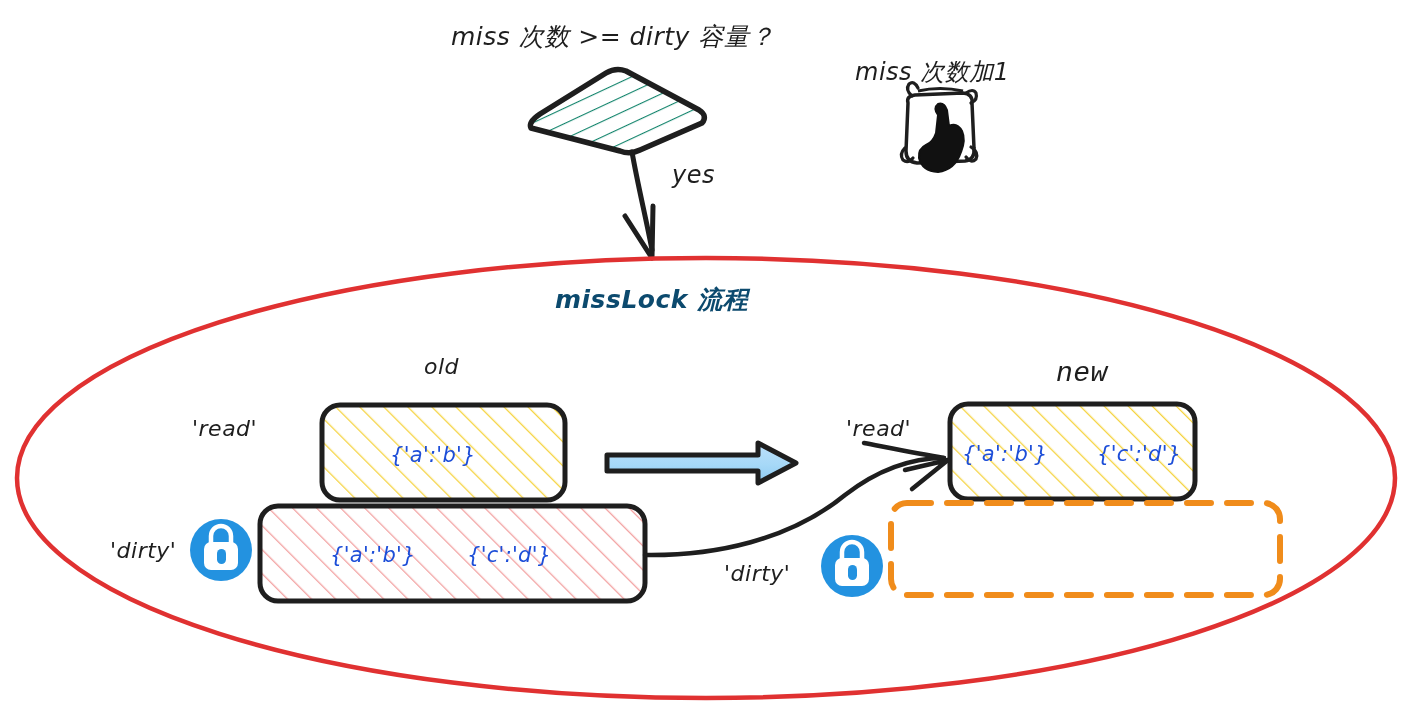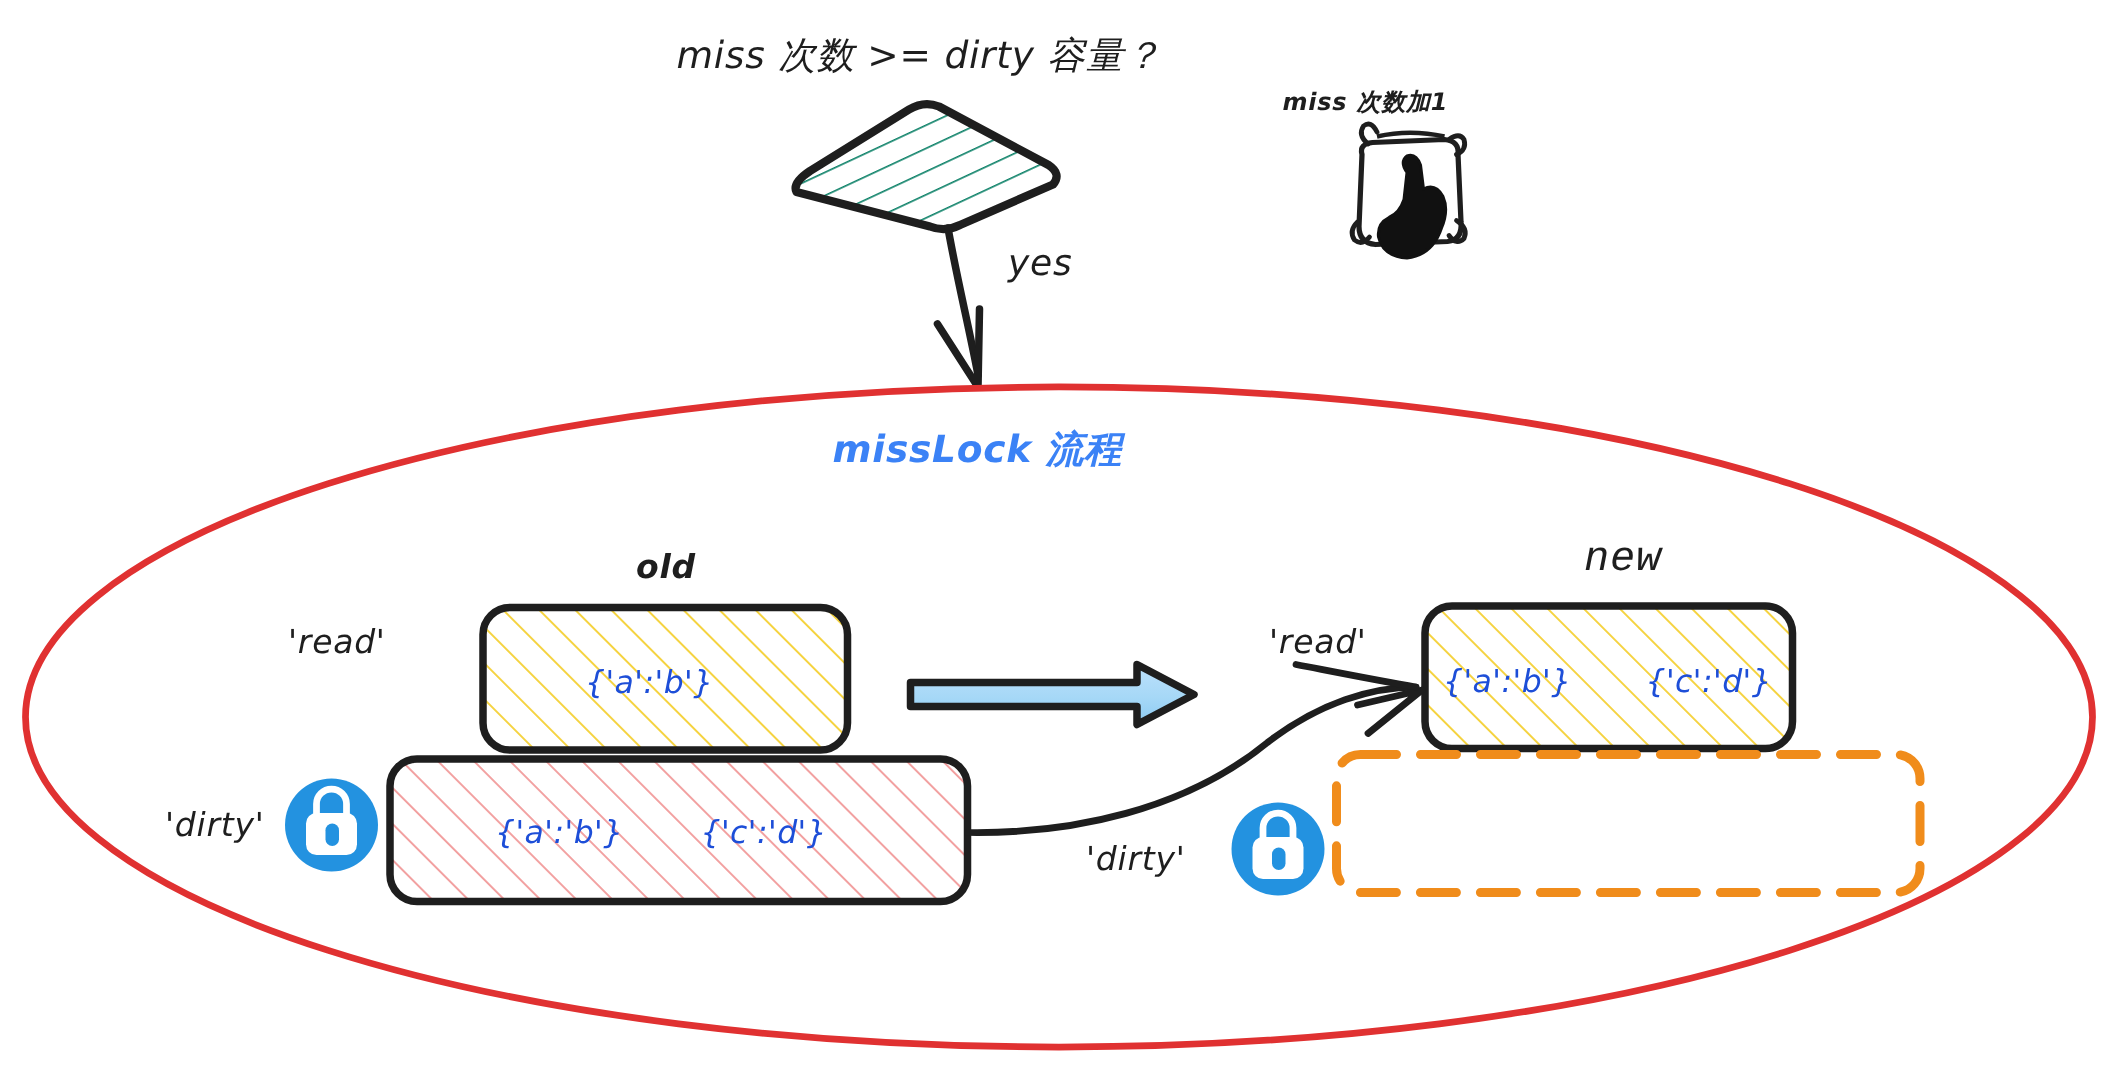--- a/index.html
+++ b/index.html
@@ -15,24 +15,24 @@
     position:absolute;
     font-family:"DejaVu Sans","Liberation Sans",sans-serif;
     color:#1e1e1e;
     white-space:nowrap;
     line-height:1;
     user-select:none;
   }
   .handwrite{font-style:italic;letter-spacing:.5px;}
 
   .t-question{left:451px;top:24px;font-size:25px;}
-  .t-missinc{left:855px;top:60px;font-size:16px;font-weight:bold;}
+  .t-missinc{left:855px;top:60px;font-size:24px;}
   .t-yes{left:652px;top:163px;font-size:24px;margin-left:20px;}
-  .t-title{left:555px;top:287px;font-size:25px;color:#3b82f6;font-weight:600;letter-spacing:.5px;}
-  .t-old{left:424px;top:368px;font-size:22px;font-weight:bold;}
+  .t-title{left:555px;top:287px;font-size:25px;color:#0c4a6e;font-weight:600;letter-spacing:.5px;}
+  .t-old{left:424px;top:356px;font-size:22px;}
   .t-new{left:1056px;top:360px;font-size:28px;font-family:Liberation Mono, monospace;}
   .t-read-left{left:192px;top:418px;font-size:22px;}
   .t-read-right{left:846px;top:418px;font-size:22px;}
   .t-dirty-left{left:110px;top:540px;font-size:22px;}
   .t-dirty-right{left:724px;top:563px;font-size:22px;}
 
   .cell{
     position:absolute;
     font-size:21px;
     color:#1d4ed8;

